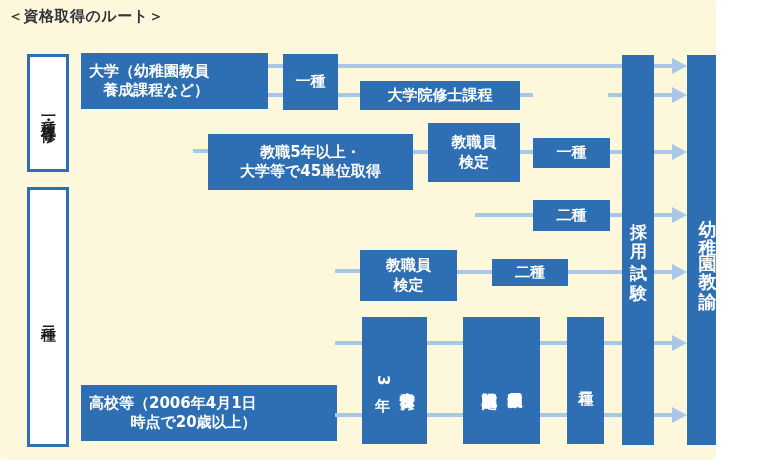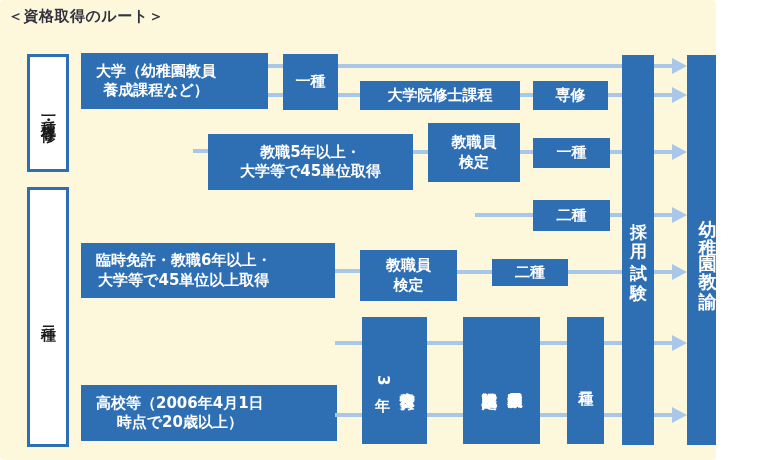--- a/index.html
+++ b/index.html
@@ -11,21 +11,21 @@
   .canvas *{box-sizing:border-box;}
   .title{
     position:absolute;left:8px;top:7px;font-size:15px;font-weight:bold;
     color:#333340;letter-spacing:0.5px;
   }
   .box{
     position:absolute;background:#2E6FB4;color:#fff;font-weight:bold;
     font-size:15px;line-height:1.28;display:flex;align-items:center;
     justify-content:center;text-align:center;white-space:pre-line;
   }
-  .box.leftpad{justify-content:flex-start;text-align:center;padding-left:15px;}
+  .box.leftpad{justify-content:flex-start;text-align:right;padding-left:8px;}
   .vtext{
     writing-mode:vertical-rl;text-align:center;
   }
   .whitebox{
     position:absolute;background:#fff;border:3px solid #2E6FB4;color:#1a1a1a;
     font-weight:bold;font-size:15px;display:flex;align-items:center;
     justify-content:center;writing-mode:vertical-rl;letter-spacing:2px;
   }
   .line{position:absolute;height:4px;background:#A9C7E8;}
   .arrow{position:absolute;width:33px;height:16px;}
@@ -84,32 +84,29 @@
 
   <div class="title">＜資格取得のルート＞</div>
 
   <div class="whitebox" id="sideTop">一種・専修</div>
   <div class="whitebox" id="sideBottom">二種</div>
 
   <div class="box leftpad" id="univ">大学（幼稚園教員
 養成課程など）</div>
   <div class="box" id="license1a">一種</div>
   <div class="box" id="grad">大学院修士課程</div>
-  <div class="box" id="senshu">専修</div>
 
   <div class="box" id="kyoshoku5">教職5年以上・
 大学等で45単位取得</div>
   <div class="box" id="kenteiA">教職員
 検定</div>
   <div class="box" id="license1b">一種</div>
 
   <div class="box" id="license2a">二種</div>
 
-  <div class="box leftpad" id="rinji">臨時免許・教職6年以上・
-大学等で45単位以上取得</div>
   <div class="box" id="kenteiB">教職員
 検定</div>
   <div class="box" id="license2b">二種</div>
 
   <div class="box leftpad" id="koukou">高校等（2006年4月1日
 時点で20歳以上）</div>
   <div class="box vtext" id="hoiku">保育士実務
 3年</div>
   <div class="box vtext" id="nintei">幼稚園教員
 資格認定試験</div>

